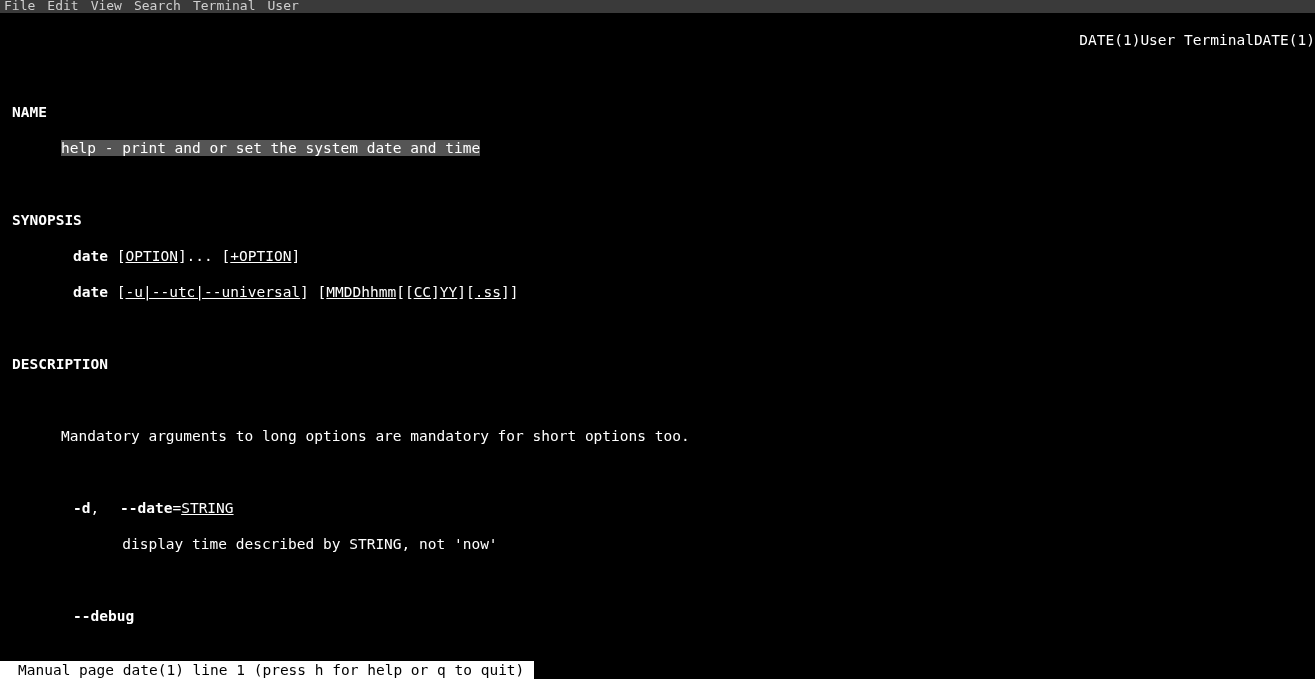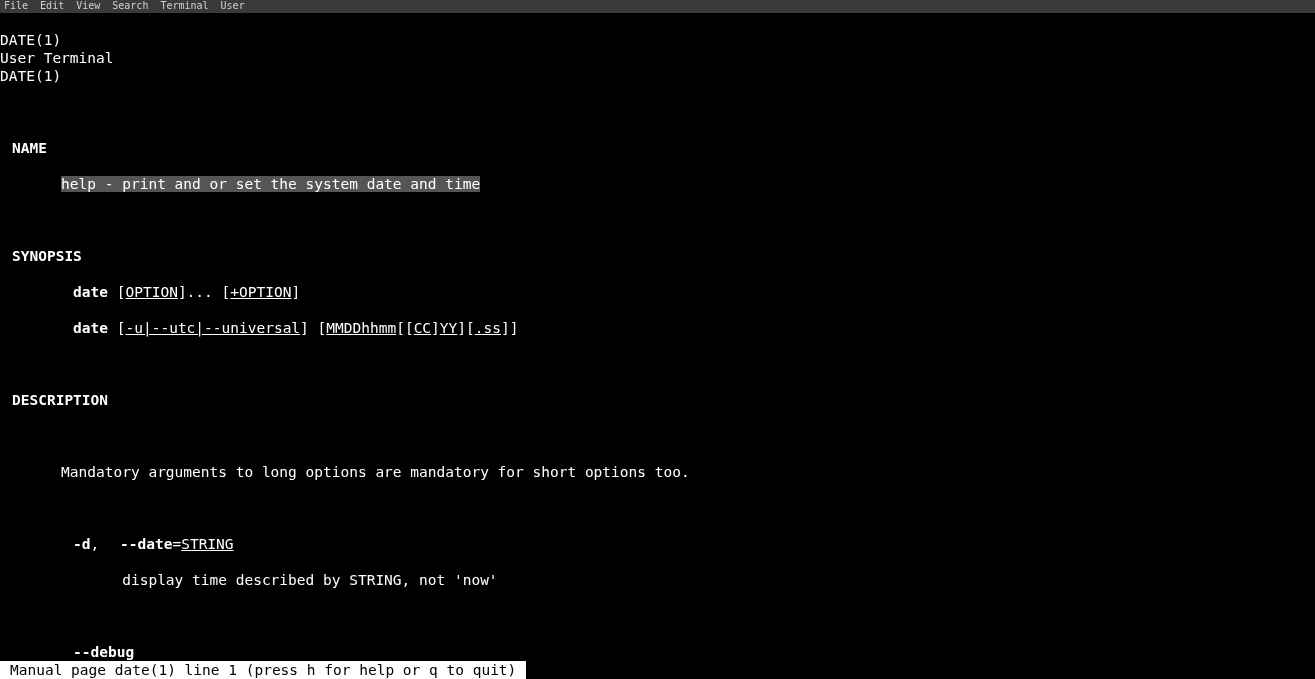--- a/index.html
+++ b/index.html
@@ -14,44 +14,43 @@
     overflow: hidden;
     position: relative;
   }
   .menubar {
     background: #3a3a3a;
     color: #d0d0d0;
     height: 13px;
     display: flex;
     gap: 12px;
     padding: 0 4px;
-    font-size: 10px;
+    font-size: 13px;
     line-height: 11px;
     align-items: flex-start;
   }
   .menubar span { cursor: pointer; }
   .term {
     padding: 0;
     white-space: pre;
   }
   .hdr {
     display: flex;
-    justify-content: space-between;
-    flex-direction: column;
+    justify-content: flex-end;
   }
   .b { font-weight: bold; margin-left: 12px; }
   .u { text-decoration: underline; }
   .hl { background: #555; }
   .status {
     position: absolute;
     left: 0;
     bottom: 0;
     background: #fff;
     color: #000;
-    padding: 0 10px 0 10px;
+    padding: 0 10px 0 18px;
     font-weight: normal;
   }
 </style>
 </head>
 <body>
 
 <div class="menubar">
   <span>File</span>
   <span>Edit</span>
   <span>View</span>

